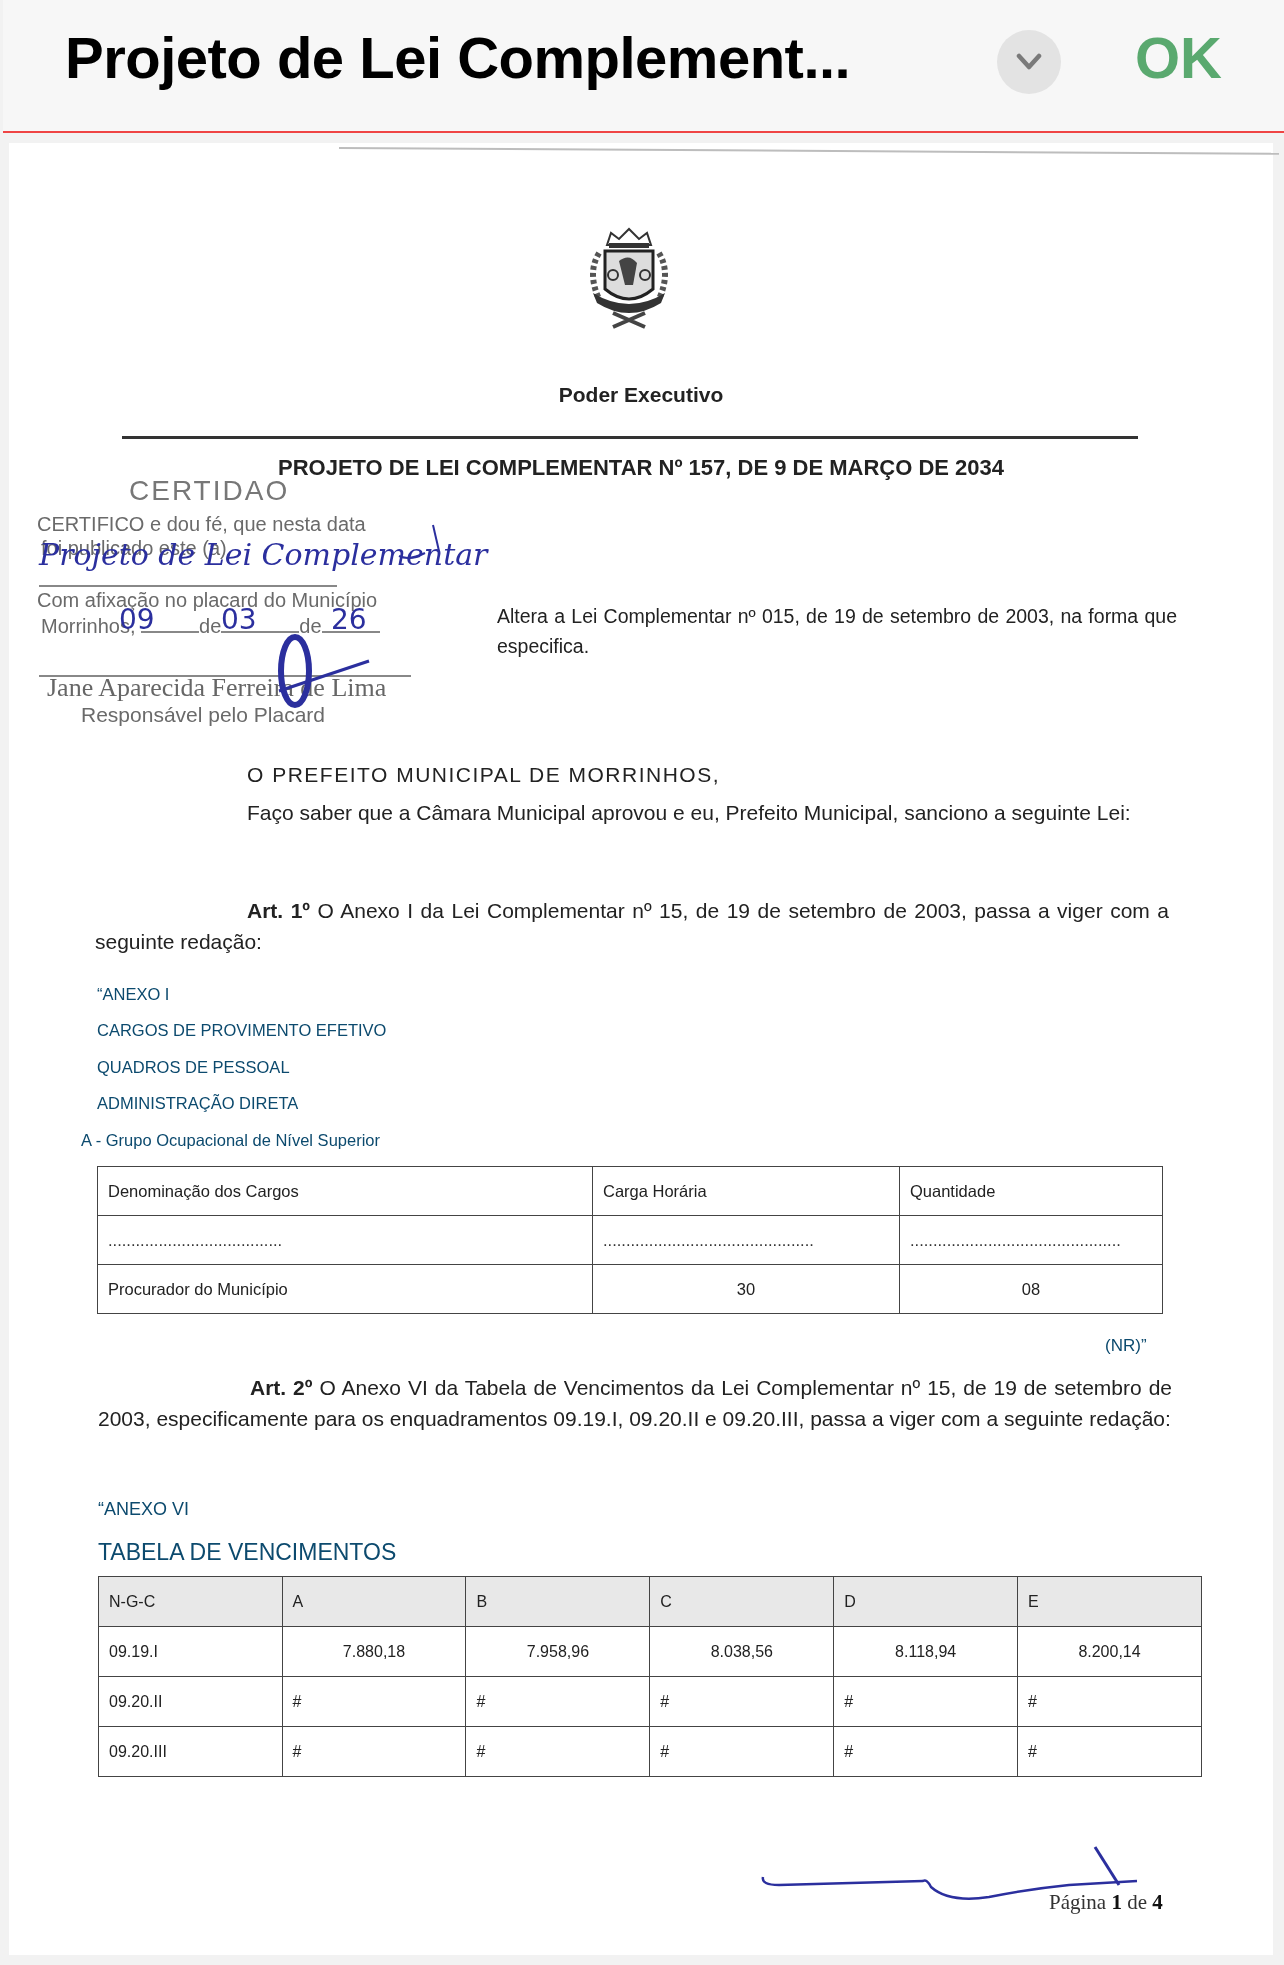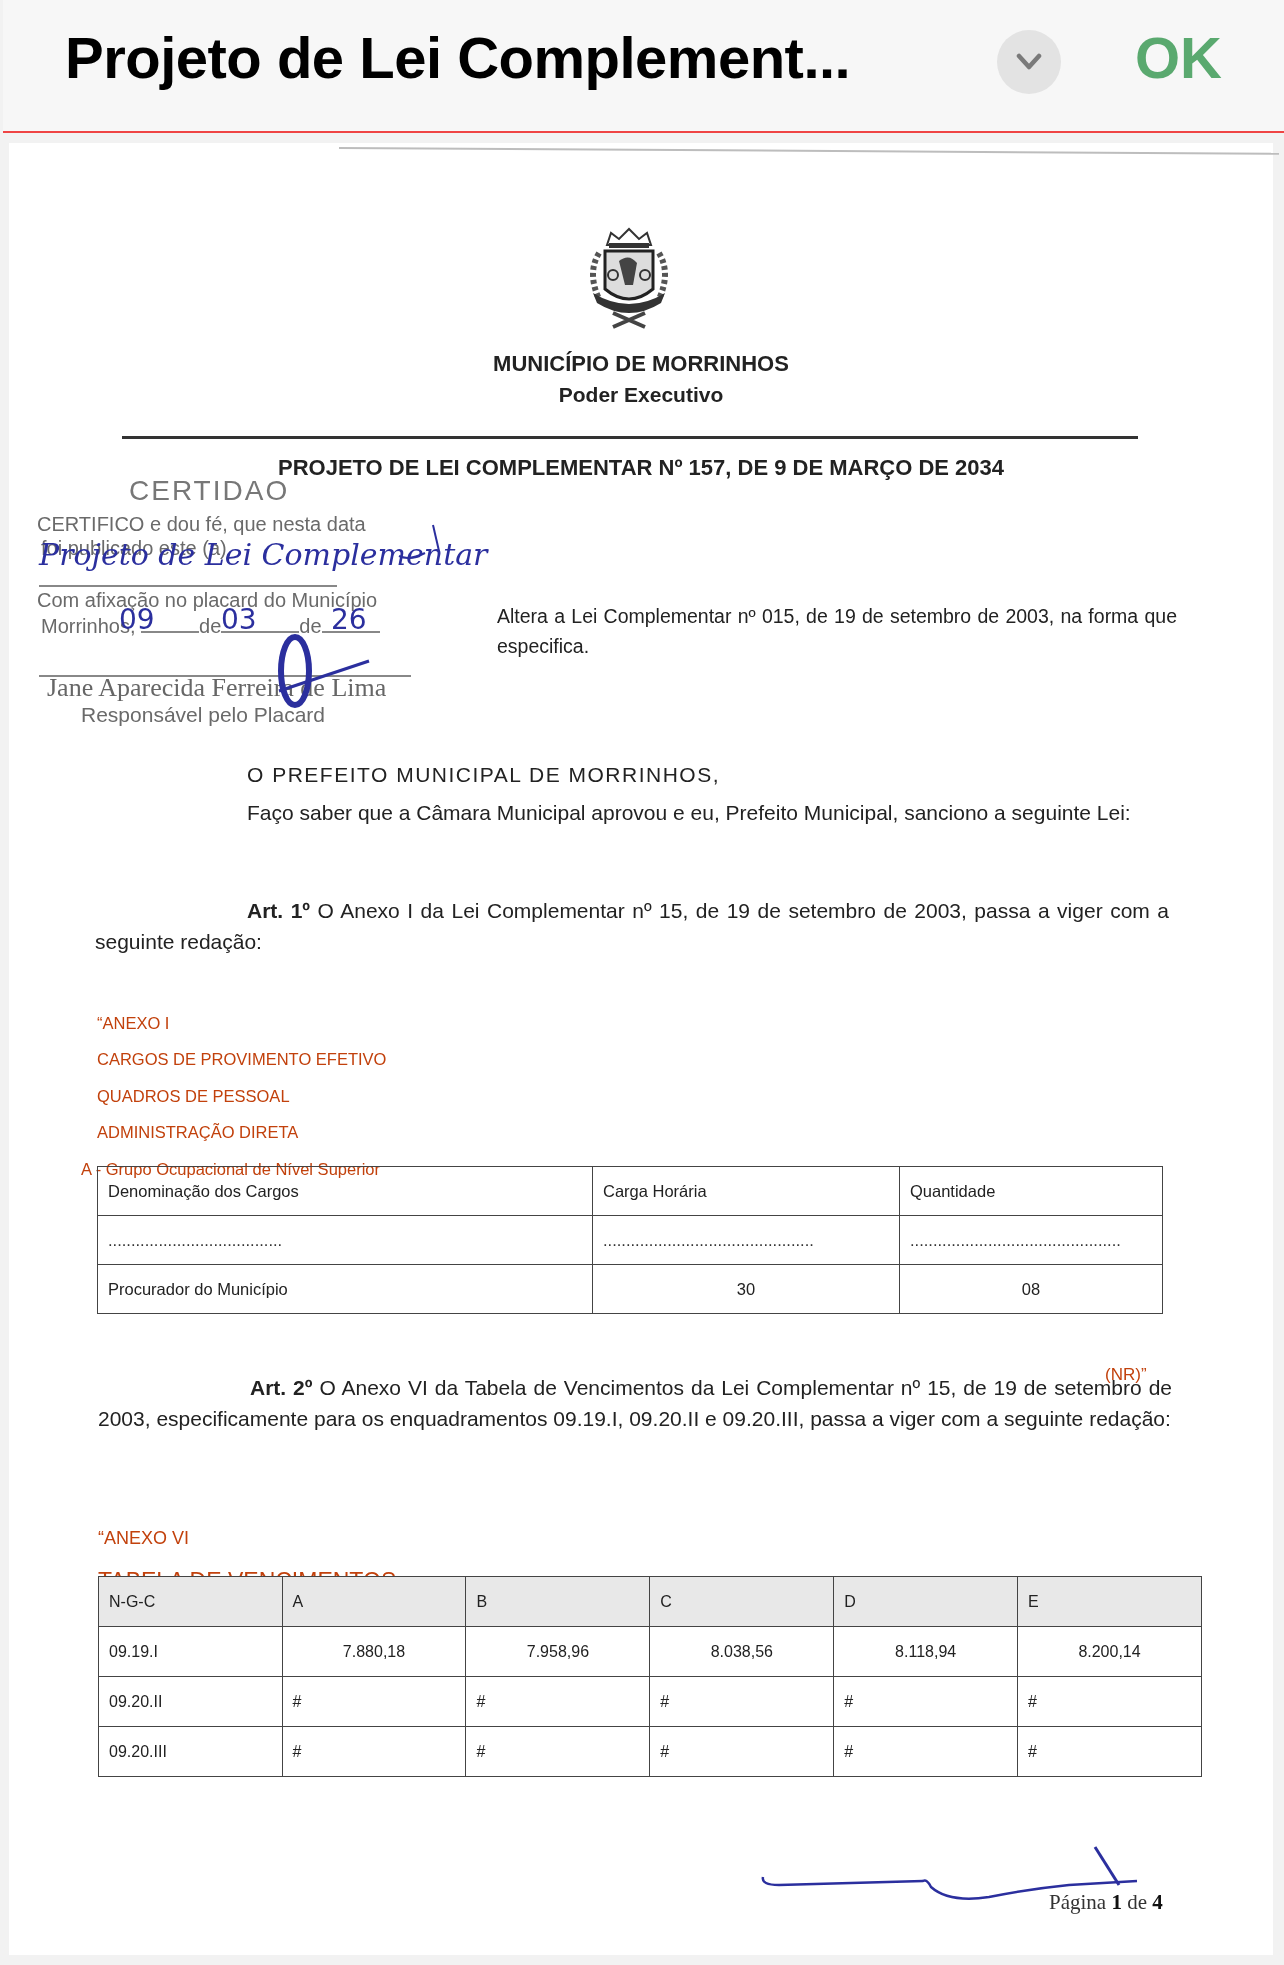--- a/index.html
+++ b/index.html
@@ -22,21 +22,21 @@
   .stamp { position:absolute; left:18px; top:330px; width:380px; height:245px; color:#6b6b6b; }
   .stamp .hdr { position:absolute; left:102px; top:2px; font-size:28px; letter-spacing:2px; color:#777; }
   .stamp .ln { position:absolute; font-size:20px; color:#6a6a6a; white-space:nowrap; }
   .stamp .rule { position:absolute; left:12px; height:2px; background:#888; }
   .stamp .name { position:absolute; left:20px; top:320px; font-family:"Liberation Serif", serif; font-size:26px; color:#666; white-space:nowrap; }
 
   .ementa { position:absolute; left:488px; top:458px; width:680px; font-size:19.5px; line-height:30px; color:#222; text-align:justify; }
 
   .p { position:absolute; font-size:21px; color:#222; white-space:nowrap; }
   .para { position:absolute; font-size:21px; color:#222; line-height:31px; text-align:justify; }
-  .small { position:absolute; font-size:16.5px; color:#c2410c; white-space:nowrap;margin-top:29px; }
+  .small { position:absolute; font-size:16.5px; color:#0c4a6e; white-space:nowrap; }
 
   table.t1 { position:absolute; left:88px; top:1023px; width:1066px; border-collapse:collapse; font-size:16.5px; color:#222; }
   table.t1 td { border:1.5px solid #444; height:48px; padding:0 10px; }
   table.t2 { position:absolute; left:89px; top:1433px; width:1104px; border-collapse:collapse; font-size:16px; color:#222; }
   table.t2 td { border:1.5px solid #444; height:49px; padding:0 10px; width:171px; }
   table.t2 tr.head td { background:#e8e8e8; }
   .c { text-align:center;margin-top:8px; }
   .dots { letter-spacing:0; color:#333; }
 
   .pagenum { position:absolute; left:1040px; top:1747px; font-family:"Liberation Serif", serif; font-size:21px; color:#333; }
@@ -64,21 +64,20 @@
     <rect x="40" y="20" width="40" height="5" fill="#333"></rect>
     <path d="M36 28 H84 V66 Q60 86 36 66 Z" fill="#ddd" stroke="#222" stroke-width="3"></path>
     <path d="M50 38 Q60 30 68 40 L64 62 L56 62 Z" fill="#444"></path>
     <circle cx="44" cy="52" r="5" fill="none" stroke="#333" stroke-width="2"></circle>
     <circle cx="76" cy="52" r="5" fill="none" stroke="#333" stroke-width="2"></circle>
     <path d="M30 30 Q18 50 30 76" fill="none" stroke="#555" stroke-width="6" stroke-dasharray="4 3"></path>
     <path d="M90 30 Q102 50 90 76" fill="none" stroke="#555" stroke-width="6" stroke-dasharray="4 3"></path>
     <path d="M24 70 Q60 92 96 70 L92 80 Q60 100 28 80 Z" fill="#333"></path>
     <path d="M44 90 L76 104 M76 90 L44 104" stroke="#444" stroke-width="4"></path>
   </svg>
-  <div class="muni l1">MUNICÍPIO DE MORRINHOS</div>
   <div class="muni l2">Poder Executivo</div>
   <div class="hrule"></div>
   <div class="doctitle">PROJETO DE LEI COMPLEMENTAR Nº 157, DE 9 DE MARÇO DE 2034</div>
 
   <div class="stamp">
     <div class="hdr">CERTIDAO</div>
     <div class="ln" style="left:10px; top:40px;">CERTIFICO e dou fé, que nesta data</div>
     <div class="ln" style="left:14px; top:64px;">foi publicado este (a)</div>
     <div class="rule" style="top:112px; width:298px;"></div>
     <div class="ln" style="left:10px; top:116px;">Com afixação no placard do Município</div>

